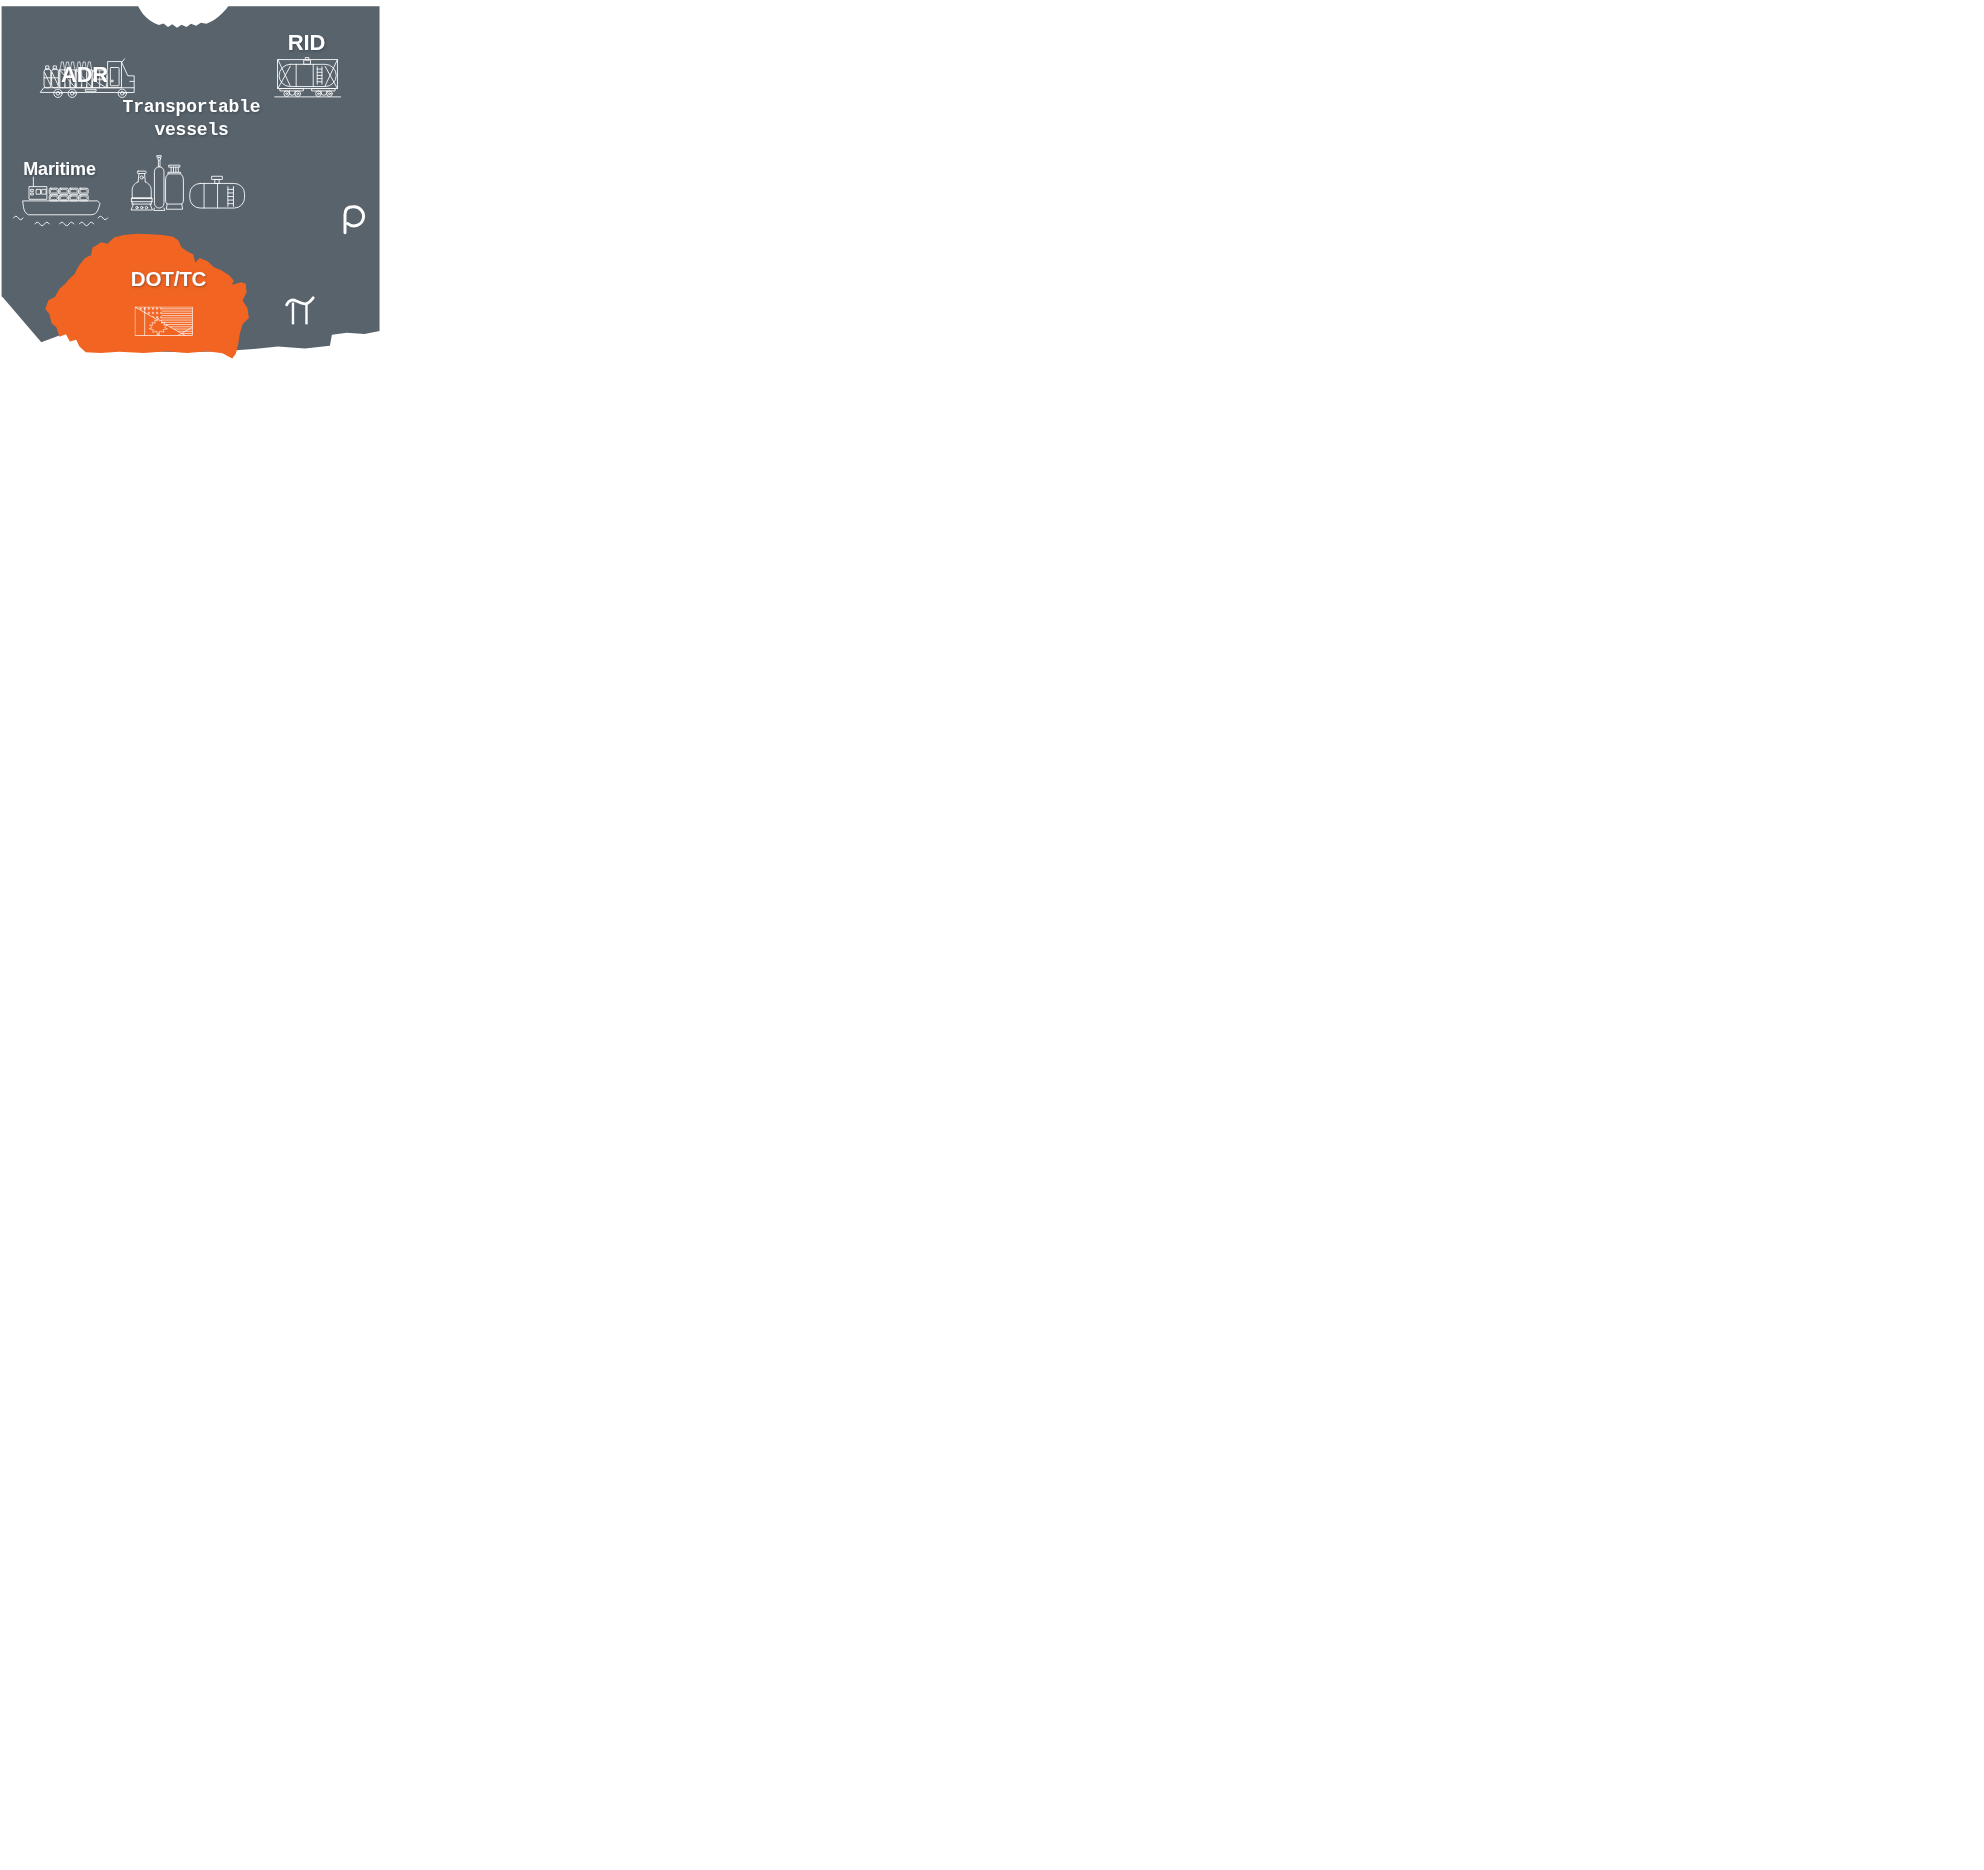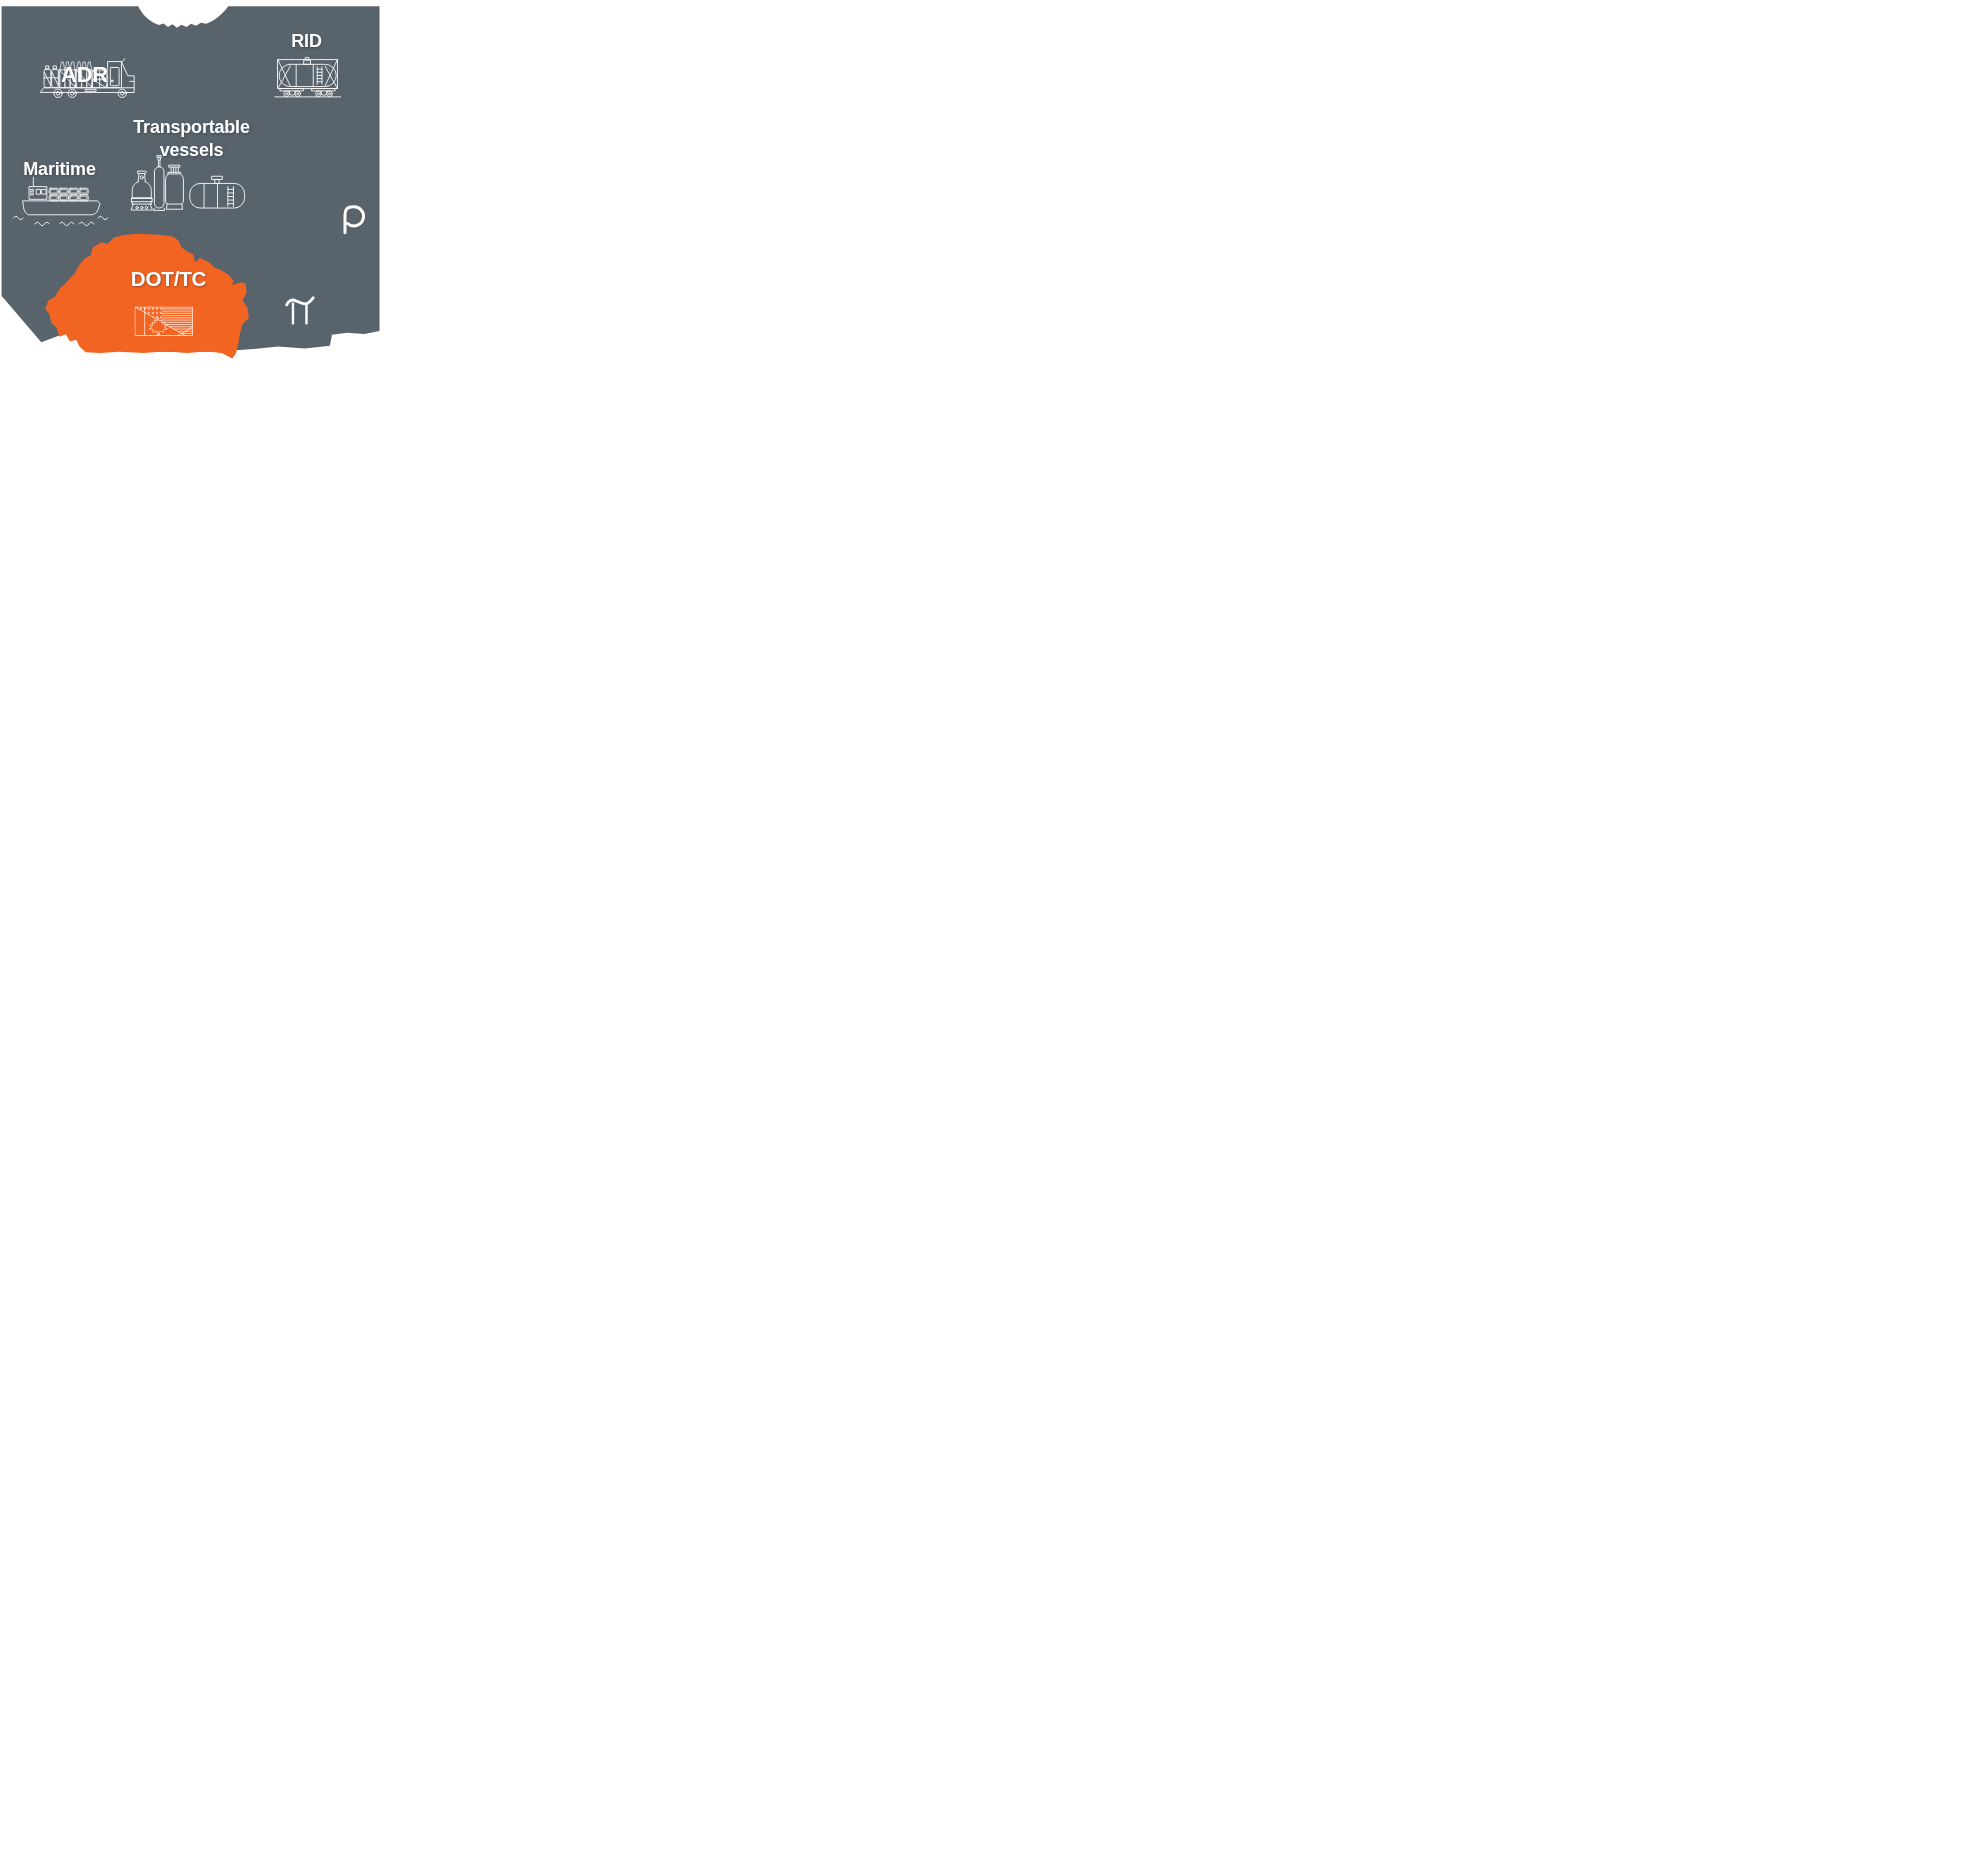--- a/index.html
+++ b/index.html
@@ -12,22 +12,22 @@
   }
   #scene{position:absolute;left:0;top:0;}
   .label{
     position:absolute;color:#fff;font-weight:bold;text-align:center;
     line-height:1.0;letter-spacing:-0.2px;
     text-shadow:0.8px 1.2px 2.4px rgba(33,42,52,.45);
     font-family:"Liberation Sans",sans-serif;
     user-select:none;
   }
   .label-adr   {left:37px;  top:32px;  width:95px; font-size:22px;margin-top:32px;}
-  .label-rid   {left:259px; top:32px;  width:95px; font-size:18px;}
-  .label-tv    {left:112px; top:116px; width:159px; font-size:18px; line-height:1.27;}
+  .label-rid   {left:259px; top:32px;  width:95px; font-size:22px;}
+  .label-tv    {left:112px; top:96px; width:159px; font-size:18px; line-height:1.27;font-family:Liberation Mono, monospace;}
   .label-mar   {left:8px;  top:160px; width:103px; font-size:18px;}
   .label-dottc {left:121px; top:269px; width:95px; font-size:20.6px;}
   .icon-stroke{stroke:var(--line);fill:none;stroke-width:2.2;stroke-linecap:round;stroke-linejoin:round;}
   .thin{stroke-width:1.8;}
   .glyph{stroke:var(--line);fill:none;}
 </style>
 </head>
 <body>
 
 <div id="canvas">

